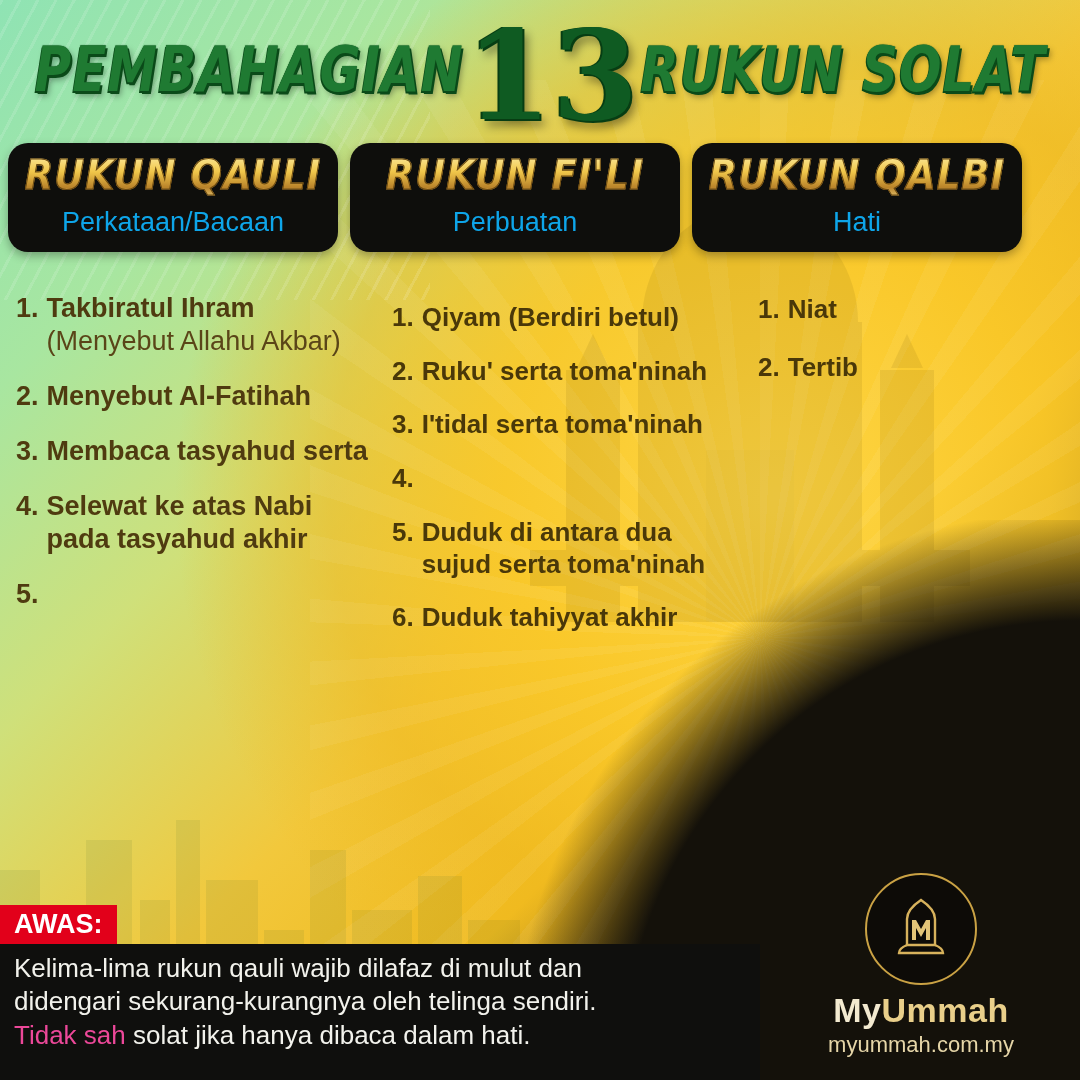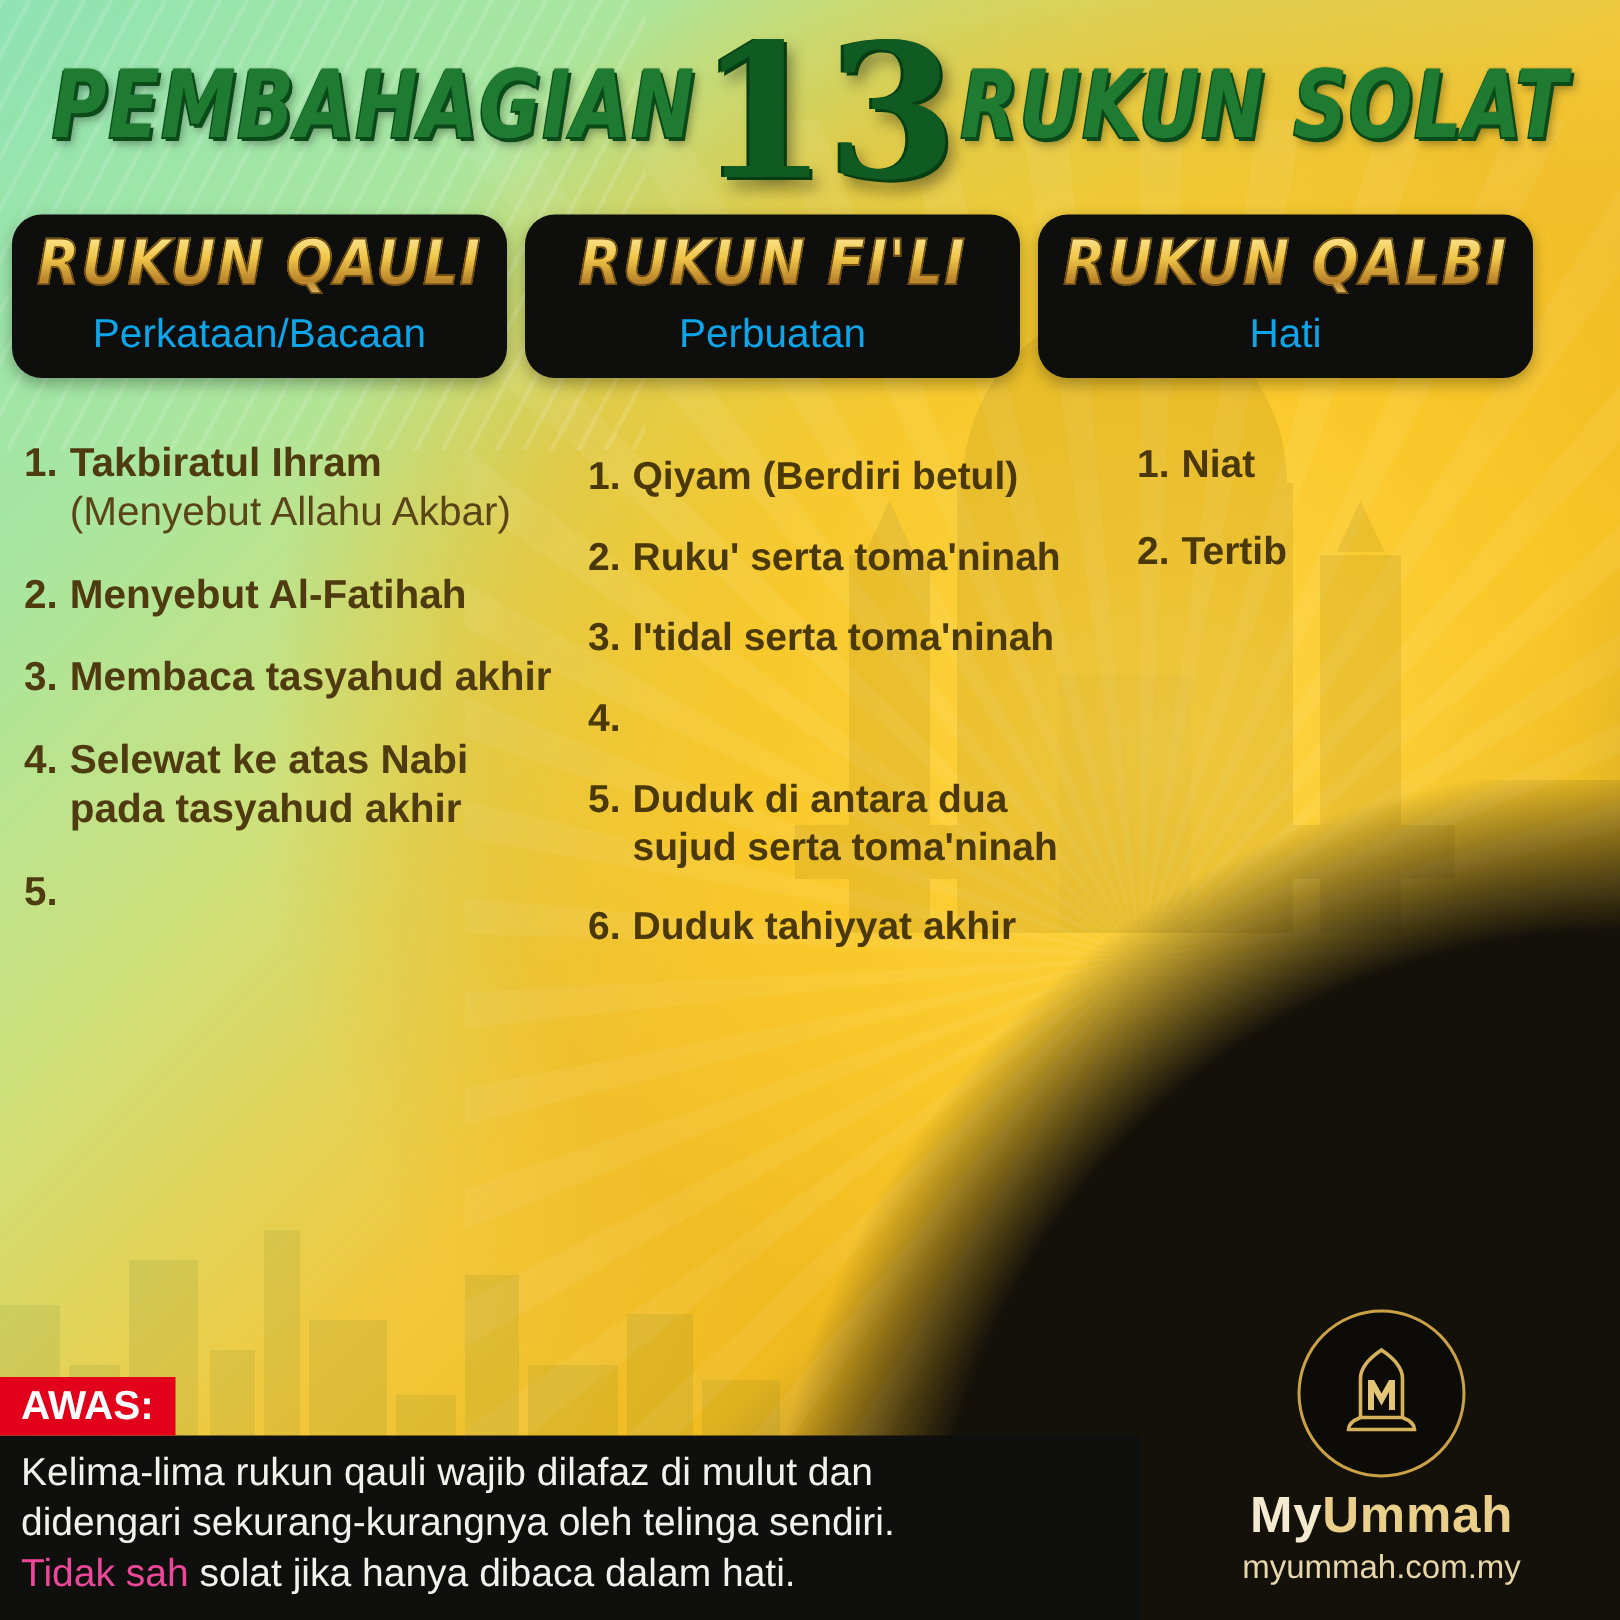--- a/index.html
+++ b/index.html
@@ -151,21 +151,21 @@
   .warn-label {
     display: inline-block;
     background: #e2001a;
     color: #ffffff;
     font-weight: 700;
     font-size: 27px;
     padding: 4px 14px 4px 14px;
   }
   .warn-body {
     background: #0f0f0d;
-    padding: 8px 14px 14px 14px;
+    padding: 8px 14px 27px 14px;
     color: #f2f2ec;
     font-size: 26px;
     line-height: 1.3;
   }
   .warn-body .hl { color: #ec4899; }
 
   
   .logo {
     position: absolute; right: 34px; bottom: 22px;
     width: 250px; text-align: center;
@@ -253,21 +253,21 @@
       <div class="item">
         <span class="num">1.</span>
         <span class="txt"><span>Takbiratul  Ihram</span><span class="paren">(Menyebut Allahu Akbar)</span></span>
       </div>
       <div class="item">
         <span class="num">2.</span>
         <span class="txt">Menyebut Al-Fatihah</span>
       </div>
       <div class="item">
         <span class="num">3.</span>
-        <span class="txt">Membaca tasyahud akhir</span>
+        <span class="txt">Membaca tasyahud serta</span>
       </div>
       <div class="item">
         <span class="num">4.</span>
         <span class="txt">Selewat ke atas Nabi pada tasyahud akhir</span>
       </div>
       <div class="item">
         <span class="num">5.</span>
       </div>
     </div>
 

